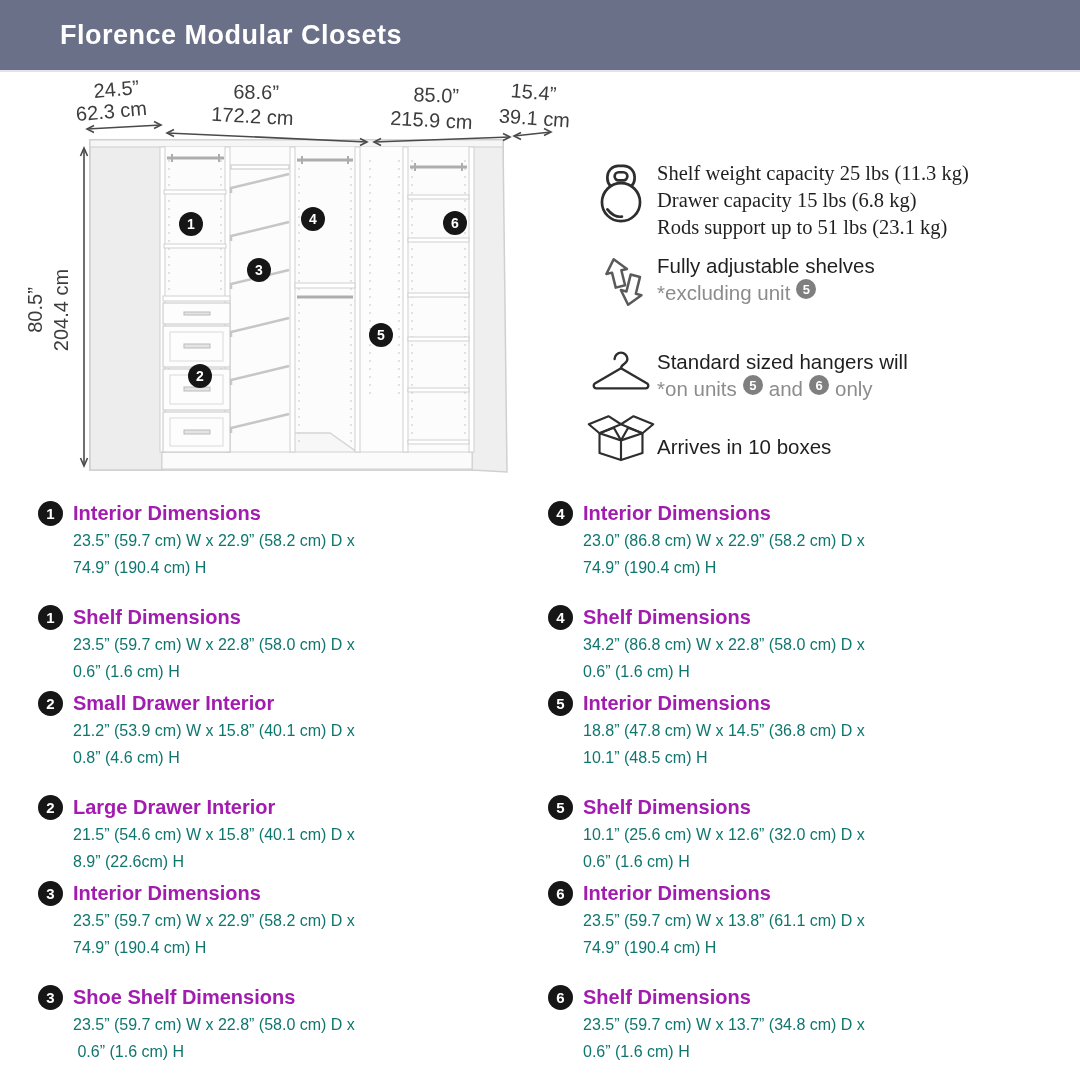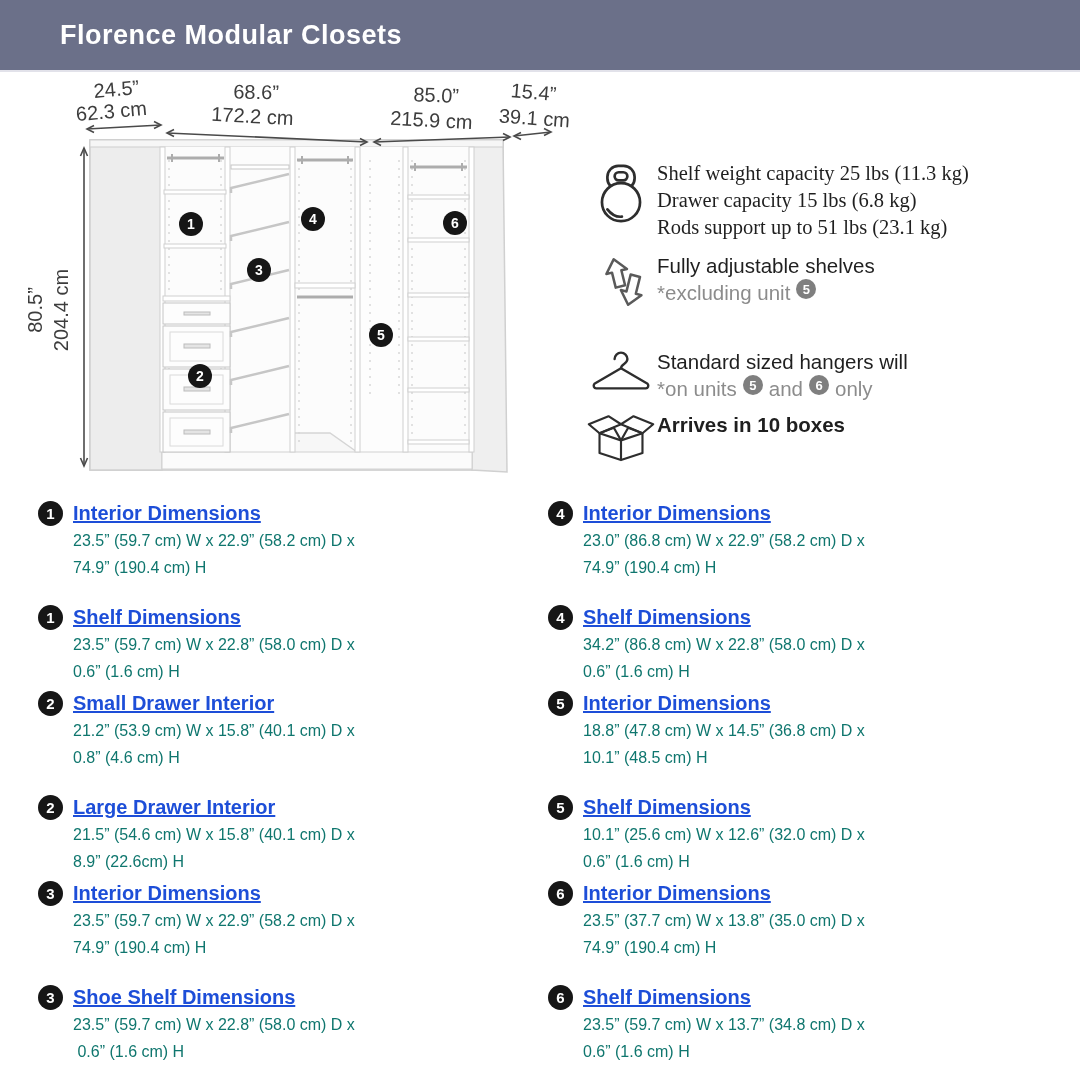--- a/index.html
+++ b/index.html
@@ -29,21 +29,21 @@
   .specs{position:absolute;top:500px;width:500px;}
   .specs-left{left:38px;}
   .specs-right{left:548px;}
   .spec-item{display:flex;align-items:flex-start;}
   .spec-item:nth-child(odd){margin-bottom:23px;}
   .spec-item:nth-child(even){margin-bottom:5px;}
   .nbadge{flex:0 0 25px;width:25px;height:25px;border-radius:50%;background:#161616;color:#ffffff;
           font-size:15px;font-weight:bold;display:flex;align-items:center;justify-content:center;
           margin-right:10px;margin-top:1px;}
   .spec-body{display:flex;flex-direction:column;}
-  .spec-title{font-size:20px;font-weight:600;color:#1d4ed8;line-height:27px;text-decoration:underline;}
+  .spec-title{font-size:20px;font-weight:600;color:#a21caf;line-height:27px;}
   .spec-line{font-size:16px;color:#0f766e;line-height:27px;white-space:pre;}
 </style>
 </head>
 <body>
 
 <div class="page">
 
   <div class="header">
     <div class="title">Florence Modular Closets</div>
   </div>
@@ -259,21 +259,21 @@
           <g fill="none" stroke="#2e2e2e" stroke-width="2.4" stroke-linejoin="round">
             <path d="M14,30 L38,38 L62,30 L62,52 L38,60 L14,52 Z" fill="#ffffff"></path>
             <line x1="38" y1="38" x2="38" y2="60"></line>
             <path d="M14,30 L2,20 L24,11 L38,20 Z" fill="#ffffff"></path>
             <path d="M62,30 L74,20 L52,11 L38,20 Z" fill="#ffffff"></path>
             <path d="M14,30 L30,24 L38,38"></path>
             <path d="M62,30 L46,24 L38,38"></path>
           </g>
         </svg>
       </div>
-      <div class="feature-text" style="margin-top:5px;font-weight:bold;">Arrives in 10 boxes</div>
+      <div class="feature-text" style="margin-top:27px;">Arrives in 10 boxes</div>
     </div>
   </div>
 
   <div class="specs specs-left">
     <div class="spec-item">
       <div class="nbadge">1</div>
       <div class="spec-body">
           <div class="spec-title">Interior Dimensions</div>
         <div class="spec-line">23.5” (59.7 cm) W x 22.9” (58.2 cm) D x</div>
         <div class="spec-line">74.9” (190.4 cm) H</div>
@@ -351,21 +351,21 @@
       <div class="spec-body">
           <div class="spec-title">Shelf Dimensions</div>
         <div class="spec-line">10.1” (25.6 cm) W x 12.6” (32.0 cm) D x</div>
         <div class="spec-line">0.6” (1.6 cm) H</div>
         </div>
     </div>
     <div class="spec-item">
       <div class="nbadge">6</div>
       <div class="spec-body">
           <div class="spec-title">Interior Dimensions</div>
-        <div class="spec-line">23.5” (37.7 cm) W x 13.8” (35.0 cm) D x</div>
+        <div class="spec-line">23.5” (59.7 cm) W x 13.8” (61.1 cm) D x</div>
         <div class="spec-line">74.9” (190.4 cm) H</div>
         </div>
     </div>
     <div class="spec-item">
       <div class="nbadge">6</div>
       <div class="spec-body">
           <div class="spec-title">Shelf Dimensions</div>
         <div class="spec-line">23.5” (59.7 cm) W x 13.7” (34.8 cm) D x</div>
         <div class="spec-line">0.6” (1.6 cm) H</div>
         </div>

